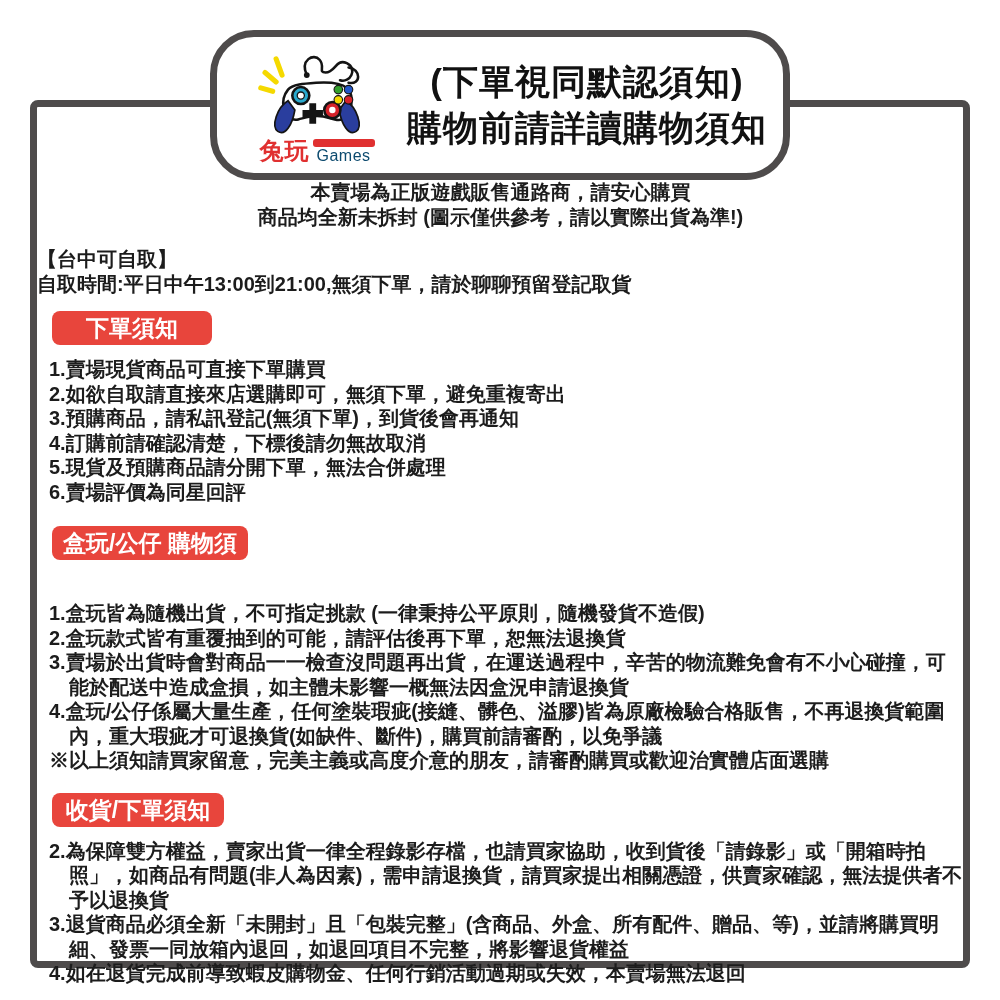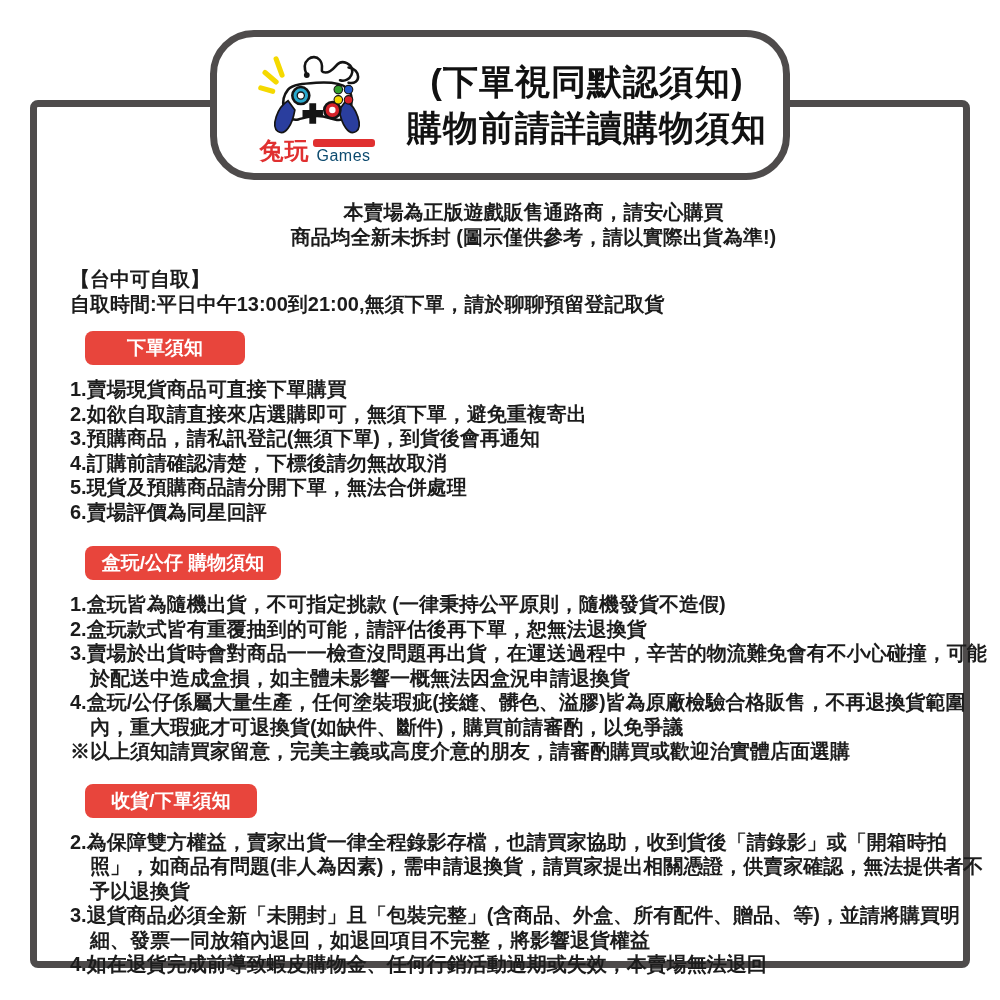--- a/index.html
+++ b/index.html
@@ -17,32 +17,32 @@
     display:flex;align-items:center;padding:4px 16px 4px 10px;z-index:3;
   }
   .logo{width:180px;display:flex;flex-direction:column;align-items:center;flex-shrink:0;}
   .logo svg{width:152px;height:98px;display:block;}
   .logo-text{display:flex;gap:3px;margin-top:-6px;line-height:1;}
   .brand-cn{font-size:24px;font-weight:800;color:#e03030;letter-spacing:1px;}
   .brand-en-wrap{display:flex;flex-direction:column;align-items:center;}
   .tagline-strip{width:62px;height:8px;background:#e03030;border-radius:3px;margin-bottom:1px;}
   .brand-en{font-size:16px;font-weight:400;color:#0c4a6e;letter-spacing:.5px;}
   .title{flex:1;text-align:center;font-weight:800;font-size:35px;line-height:1.32;letter-spacing:1px;color:#111;}
-  .content{position:absolute;left:37px;top:200px;width:927px;z-index:2;margin-left:33px;}
+  .content{position:absolute;left:37px;top:180px;width:927px;z-index:2;}
   .intro{text-align:center;font-size:20px;font-weight:600;line-height:25px;}
   .pickup{margin-top:17px;font-size:20px;font-weight:600;line-height:25px;}
   .badge{
     display:inline-block;height:34px;line-height:34px;text-align:center;
-    background:#e8453c;color:#ffffff;font-size:19px;font-weight:600;
+    background:#e8453c;color:#ffffff;font-size:23px;font-weight:600;
     border-radius:8px;margin-left:15px;
   }
   .badge-1{width:160px}.badge-2{width:196px}.badge-3{width:172px}
   .sec-1{margin-top:14px}.sec-2{margin-top:22px}.sec-3{margin-top:20px}
   .list{margin-top:12px;font-size:20px;font-weight:600;line-height:24.5px;}
-  .item{padding-left:20px;text-indent:-20px;}
+  .item{padding-left:32px;text-indent:-20px;}
 </style>
 </head>
 <body>
 
 <div class="page">
 
   <div class="outer-frame"></div>
 
   <div class="header-box">
     <div class="logo">

